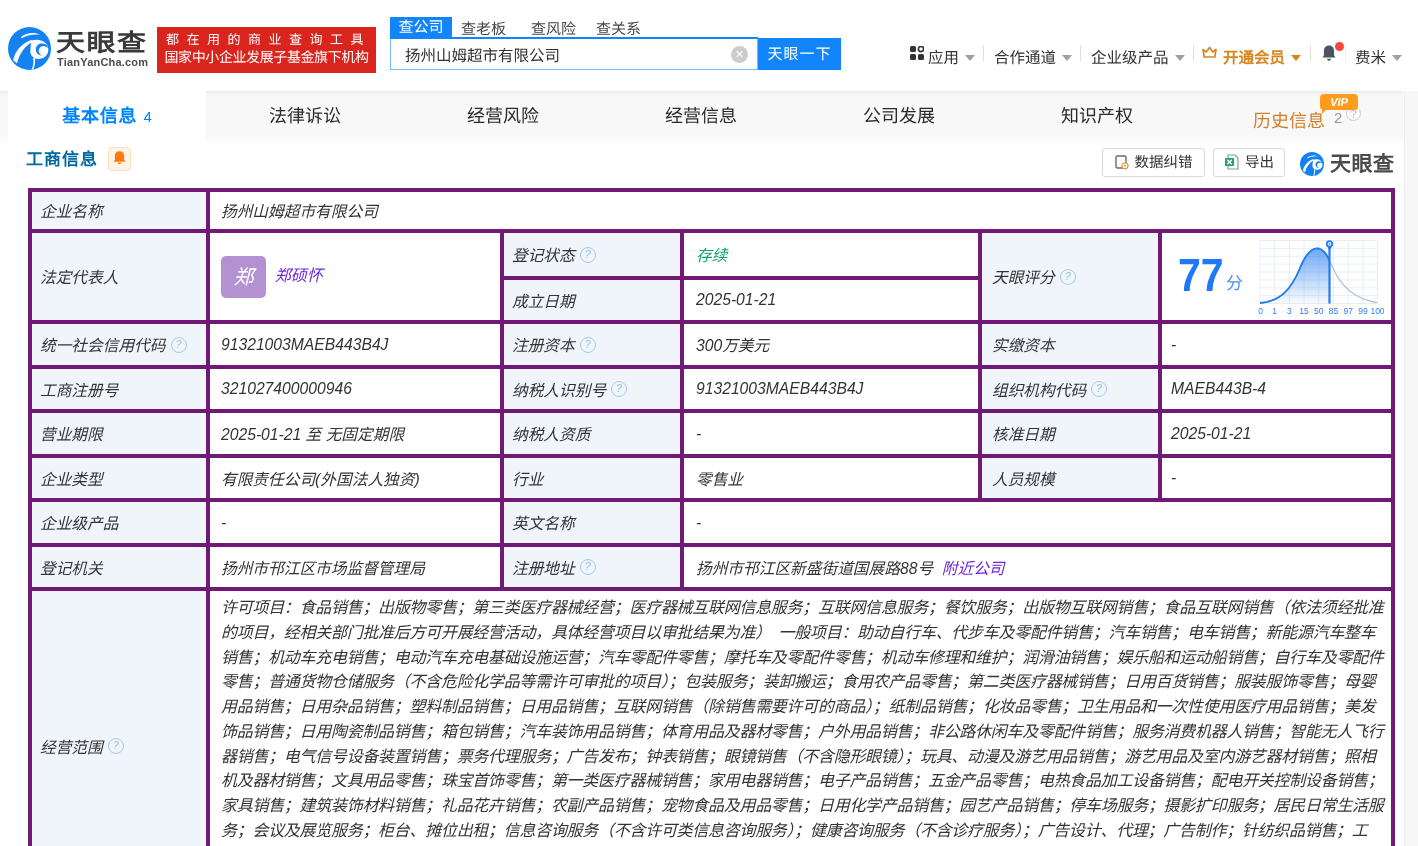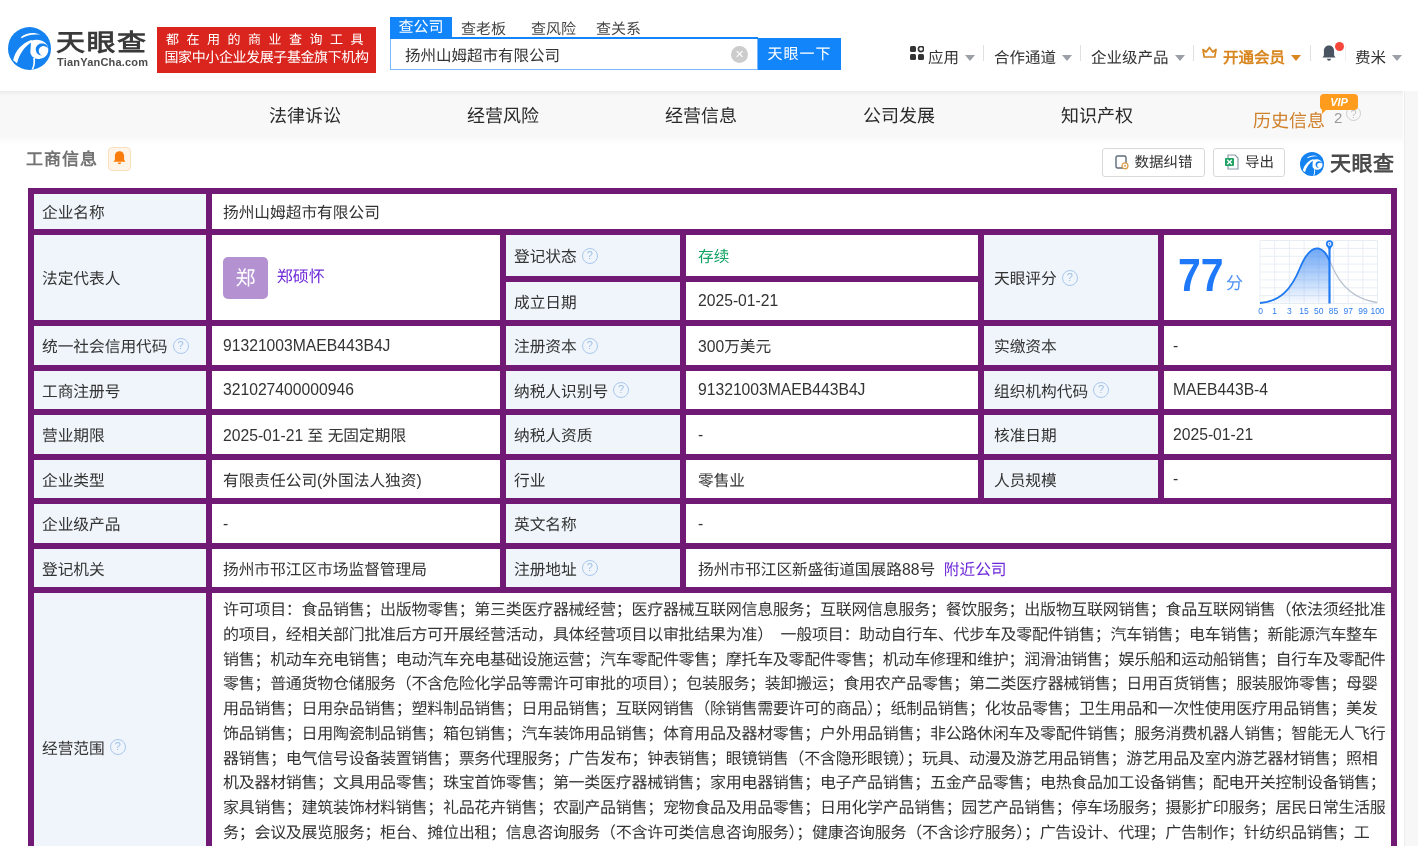--- a/index.html
+++ b/index.html
@@ -32,31 +32,31 @@
 .caret-o { border-top-color:#d8861f; }
 
 
 #tabbar { position:absolute; left:0; top:91px; width:1403px; height:54px; background:linear-gradient(#ececec 0, #f8f8f8 5px, #f8f8f8 45px, #ffffff 54px); }
 #tab-active { position:absolute; left:8px; top:0; width:198px; height:54px; background:#fff; text-align:center; }
 #tab-active .t { font-size:18px; font-weight:bold; color:#0084ff; letter-spacing:0.8px; }
 #tab-active .n { font-size:15px; color:#0084ff; margin-left:6px; font-weight:normal;}
 .tab { position:absolute; top:0; width:198px; height:52px; line-height:51px; text-align:center; font-size:18px; color:#2a2a2a; }
 
 
-#secttl { position:absolute; left:26px; top:149px; font-size:17px; font-weight:bold; color:#737373; line-height:21px; letter-spacing:1px; }
+#secttl { position:absolute; left:26px; top:149px; font-size:17px; font-weight:bold; color:#0369a1; line-height:21px; letter-spacing:1px; }
 #bellbox { position:absolute; left:108px; top:147px; width:23px; height:24px; background:#fef4e8; border:1px solid #fadfbe; border-radius:4px; }
 .hbtn { position:absolute; top:148px; height:29px; border:1px solid #d9d9d9; border-radius:3px; background:#fff; font-size:14.5px; color:#333; line-height:27px; text-align:center; }
 
 
 #wm { position:absolute; left:1300px; top:150px; width:110px; white-space:nowrap; }
 #wmtxt { position:absolute; left:30px; top:-3.5px; font-size:21px; font-weight:bold; color:#4a4a4a; letter-spacing:0.5px;}
 
 
 #tbl { position:absolute; left:28px; top:188px; border-collapse:collapse; table-layout:fixed; width:1363px; }
-#tbl td { border:6px solid #701a75; font-size:15.7px; color:#333; vertical-align:middle; }
+#tbl td { border:4px solid #701a75; font-size:15.7px; color:#333; vertical-align:middle;font-style:italic; }
 #tbl td.lb { background:#eff5fb; padding-left:8px; }
 #tbl td.lb2 { background:#eff5fb; padding-left:8px; }
 #tbl td.lb3 { background:#eff5fb; padding-left:10px; }
 #tbl td.vl2 { background:#fff; padding-left:12px; }
 #tbl td.vl3 { background:#fff; padding-left:9px; }
 #tbl td.vl { background:#fff; padding-left:11px; }
 .qm { display:inline-block; width:16px; height:16px; border:1.5px solid #aac8ec; border-radius:50%; color:#9fc0e8; font-size:11px; line-height:13px; text-align:center; vertical-align:3.5px; margin-left:5px; background:transparent; box-sizing:border-box;}
 a.lnk { color:#6d28d9; text-decoration:none;text-align:right; }
 .green { color:#12a364; }
 #avatar { display:inline-block; width:45px; height:42px; background:#b492d2; border-radius:5px; color:#fff; font-size:20px; text-align:center; line-height:42px; vertical-align:middle; }
@@ -123,20 +123,21 @@
     <svg class="abs" style="left:1321px;top:44px" width="16" height="18" viewBox="0 0 16 18">
       <path d="M8 1.5 C4.6 1.5 2.9 4.2 2.9 7 L2.9 11.5 L1.5 13.5 L14.5 13.5 L13.1 11.5 L13.1 7 C13.1 4.2 11.4 1.5 8 1.5 Z" fill="#4a5361"></path>
       <path d="M6 14.8 a2 2 0 0 0 4 0 Z" fill="#4a5361"></path>
     </svg>
     <div class="abs" style="left:1335px;top:42px;width:9px;height:9px;border-radius:50%;background:#f5483b;"></div>
     <div class="navsep" style="left:1345px;background:#eee;"></div>
     <div class="nav" style="left:1355px;">费米<span class="caret"></span></div>
   </div>
 
   <div id="tabbar">
+    <div id="tab-active" style="line-height:51px;"><span class="t">基本信息</span><span class="n">4</span></div>
     <div class="tab" style="left:206px;">法律诉讼</div>
     <div class="tab" style="left:404px;">经营风险</div>
     <div class="tab" style="left:602px;">经营信息</div>
     <div class="tab" style="left:800px;">公司发展</div>
     <div class="tab" style="left:998px;">知识产权</div>
     <div class="abs" style="left:1253px;top:5px;height:52px;line-height:51px;font-size:18px;color:#d0812c;white-space:nowrap;">历史信息</div>
     <div class="abs" style="left:1334px;top:0;height:52px;line-height:53px;font-size:15px;color:#999;">2</div>
     <div class="abs" style="left:1346px;top:15px;width:15px;height:15px;border:1px solid #cfcfcf;border-radius:50%;color:#c3c3c3;font-size:11px;line-height:15px;text-align:center;">?</div>
     <div class="abs" style="left:1320px;top:3px;width:38px;height:16px;background:#ff9c1d;border-radius:4px;color:#fff;font-size:11px;font-weight:bold;font-style:italic;text-align:center;line-height:16px;">VIP</div>
     <div class="abs" style="left:1322px;top:18px;width:0;height:0;border-left:5px solid #ff9c1d;border-bottom:5px solid transparent;"></div>

